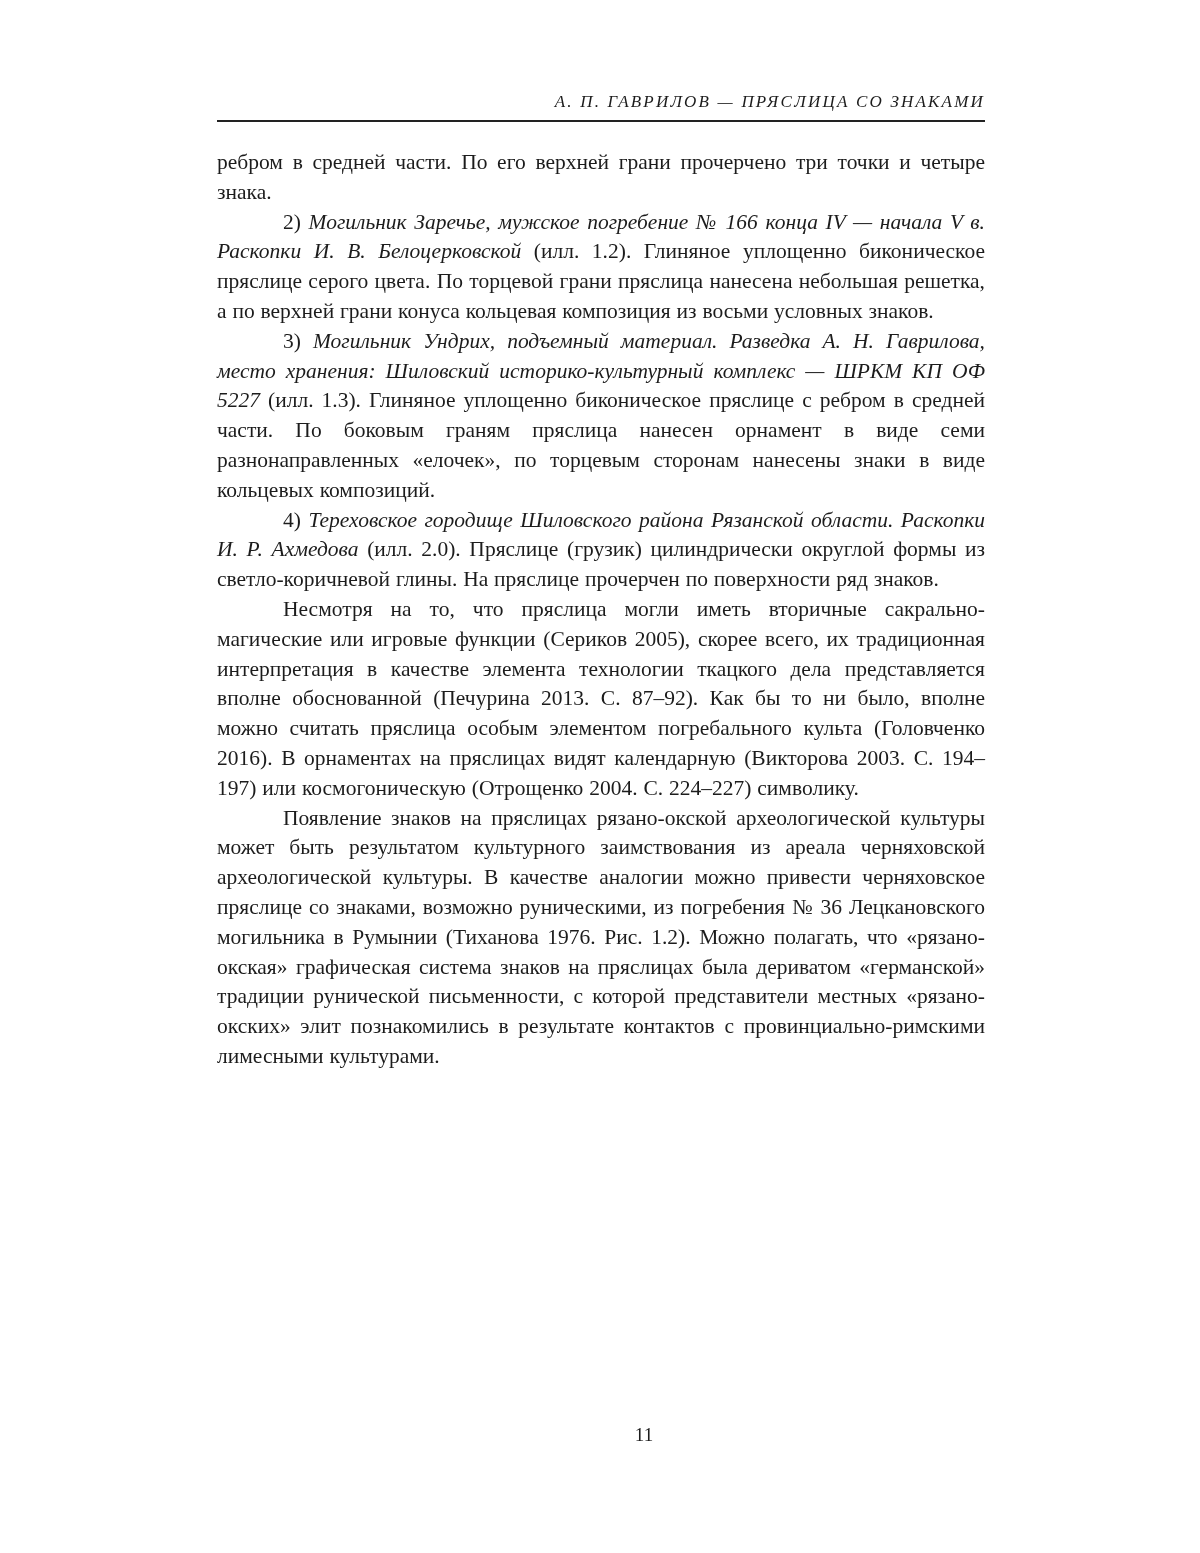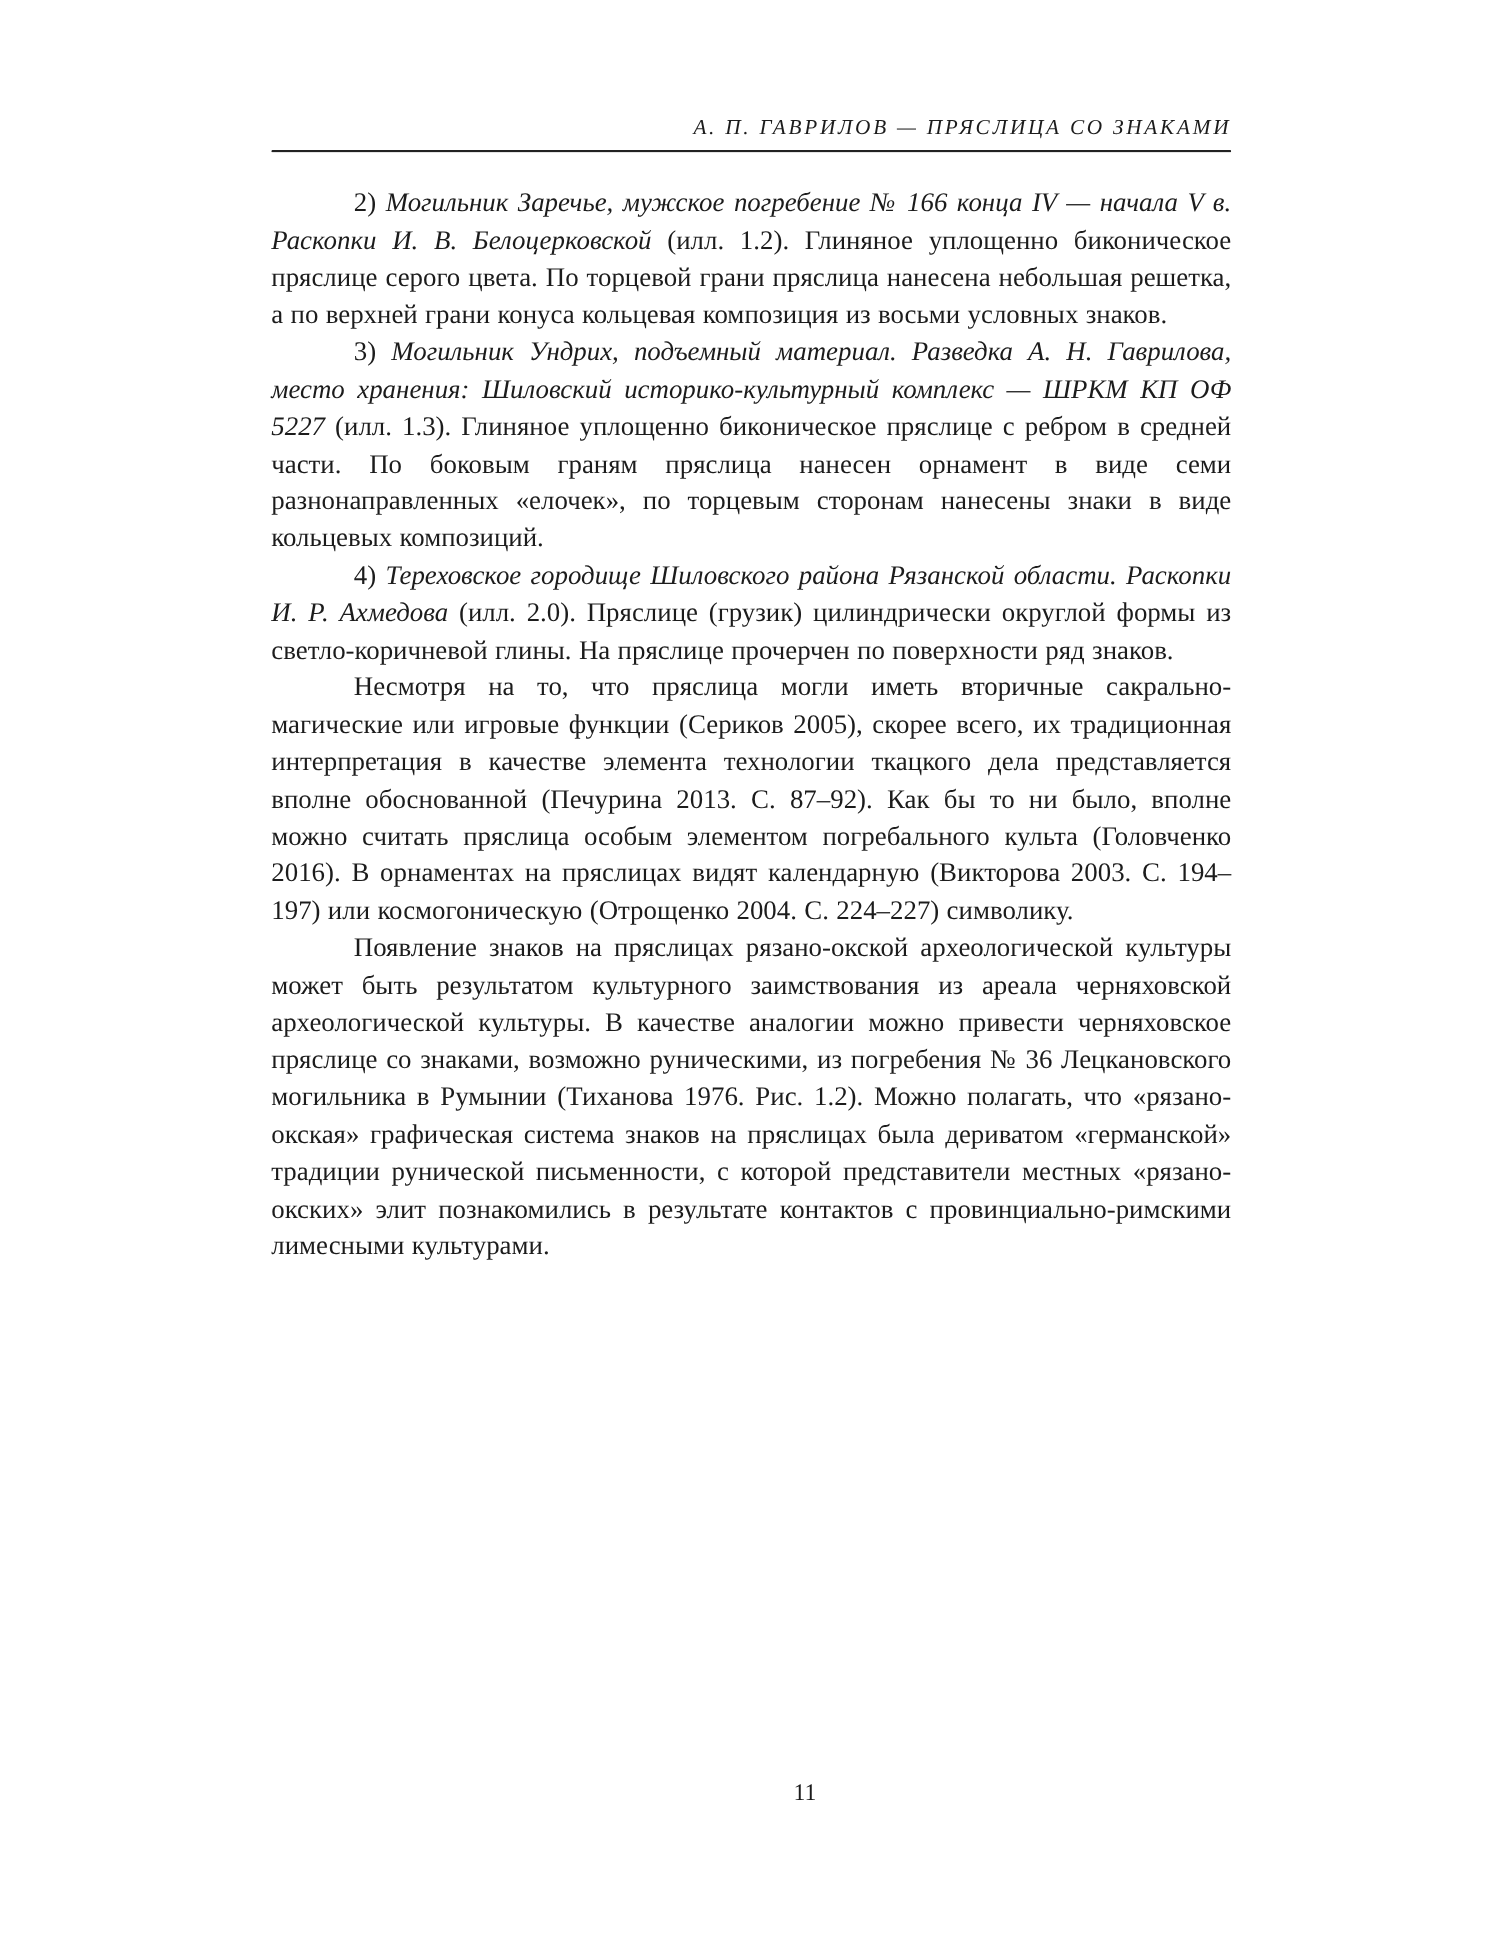--- a/index.html
+++ b/index.html
@@ -1,15 +1,15 @@
 <!DOCTYPE html>
 <html lang="ru"><head>
 <meta charset="utf-8">
 <style>
-  * { box-sizing: border-box; border-radius: 16px; }
+  * { box-sizing: border-box; }
   html, body {
     margin: 0;
     padding: 0;
     background: #ffffff;
   }
   .page {
     position: relative;
     width: 1200px;
     height: 1553px;
     background: #ffffff;
@@ -68,20 +68,21 @@
     margin-left: 44px;
   }
 </style>
 </head>
 <body>
 
 <div class="page">
   <div class="running-header">А. П. ГАВРИЛОВ — ПРЯСЛИЦА СО ЗНАКАМИ</div>
   <hr class="header-rule">
   <div class="body-text">
+      <p class=""><span>ребром в средней части. По его верхней грани прочерчено три точки и четыре знака.</span></p>
       <p class="indent"><span>2) </span><em>Могильник Заречье, мужское погребение № 166 конца IV — начала V в. Раскопки И. В. Белоцерковской</em><span> (илл. 1.2). Глиняное уплощенно биконическое пряслице серого цвета. По торцевой грани пряслица нанесена небольшая решетка, а по верхней грани конуса кольцевая композиция из восьми условных знаков.</span></p>
       <p class="indent"><span>3) </span><em>Могильник Ундрих, подъемный материал. Разведка А. Н. Гаврилова, место хранения: Шиловский историко-культурный комплекс — ШРКМ КП ОФ 5227</em><span> (илл. 1.3). Глиняное уплощенно биконическое пряслице с ребром в средней части. По боковым граням пряслица нанесен орнамент в виде семи разнонаправленных «елочек», по торцевым сторонам нанесены знаки в виде кольцевых композиций.</span></p>
       <p class="indent"><span>4) </span><em>Тереховское городище Шиловского района Рязанской области. Раскопки И. Р. Ахмедова</em><span> (илл. 2.0). Пряслице (грузик) цилиндрически округлой формы из светло-коричневой глины. На пряслице прочерчен по поверхности ряд знаков.</span></p>
       <p class="indent"><span>Несмотря на то, что пряслица могли иметь вторичные сакрально-магические или игровые функции (Сериков 2005), скорее всего, их традиционная интерпретация в качестве элемента технологии ткацкого дела представляется вполне обоснованной (Печурина 2013. С. 87–92). Как бы то ни было, вполне можно считать пряслица особым элементом погребального культа (Головченко 2016). В орнаментах на пряслицах видят календарную (Викторова 2003. С. 194–197) или космогоническую (Отрощенко 2004. С. 224–227) символику.</span></p>
       <p class="indent"><span>Появление знаков на пряслицах рязано-окской археологической культуры может быть результатом культурного заимствования из ареала черняховской археологической культуры. В качестве аналогии можно привести черняховское пряслице со знаками, возможно руническими, из погребения № 36 Лецкановского могильника в Румынии (Тиханова 1976. Рис. 1.2). Можно полагать, что «рязано-окская» графическая система знаков на пряслицах была дериватом «германской» традиции рунической письменности, с которой представители местных «рязано-окских» элит познакомились в результате контактов с провинциально-римскими лимесными культурами.</span></p>
     </div>
   <div class="page-number">11</div>
 </div>
 
 </body></html>

